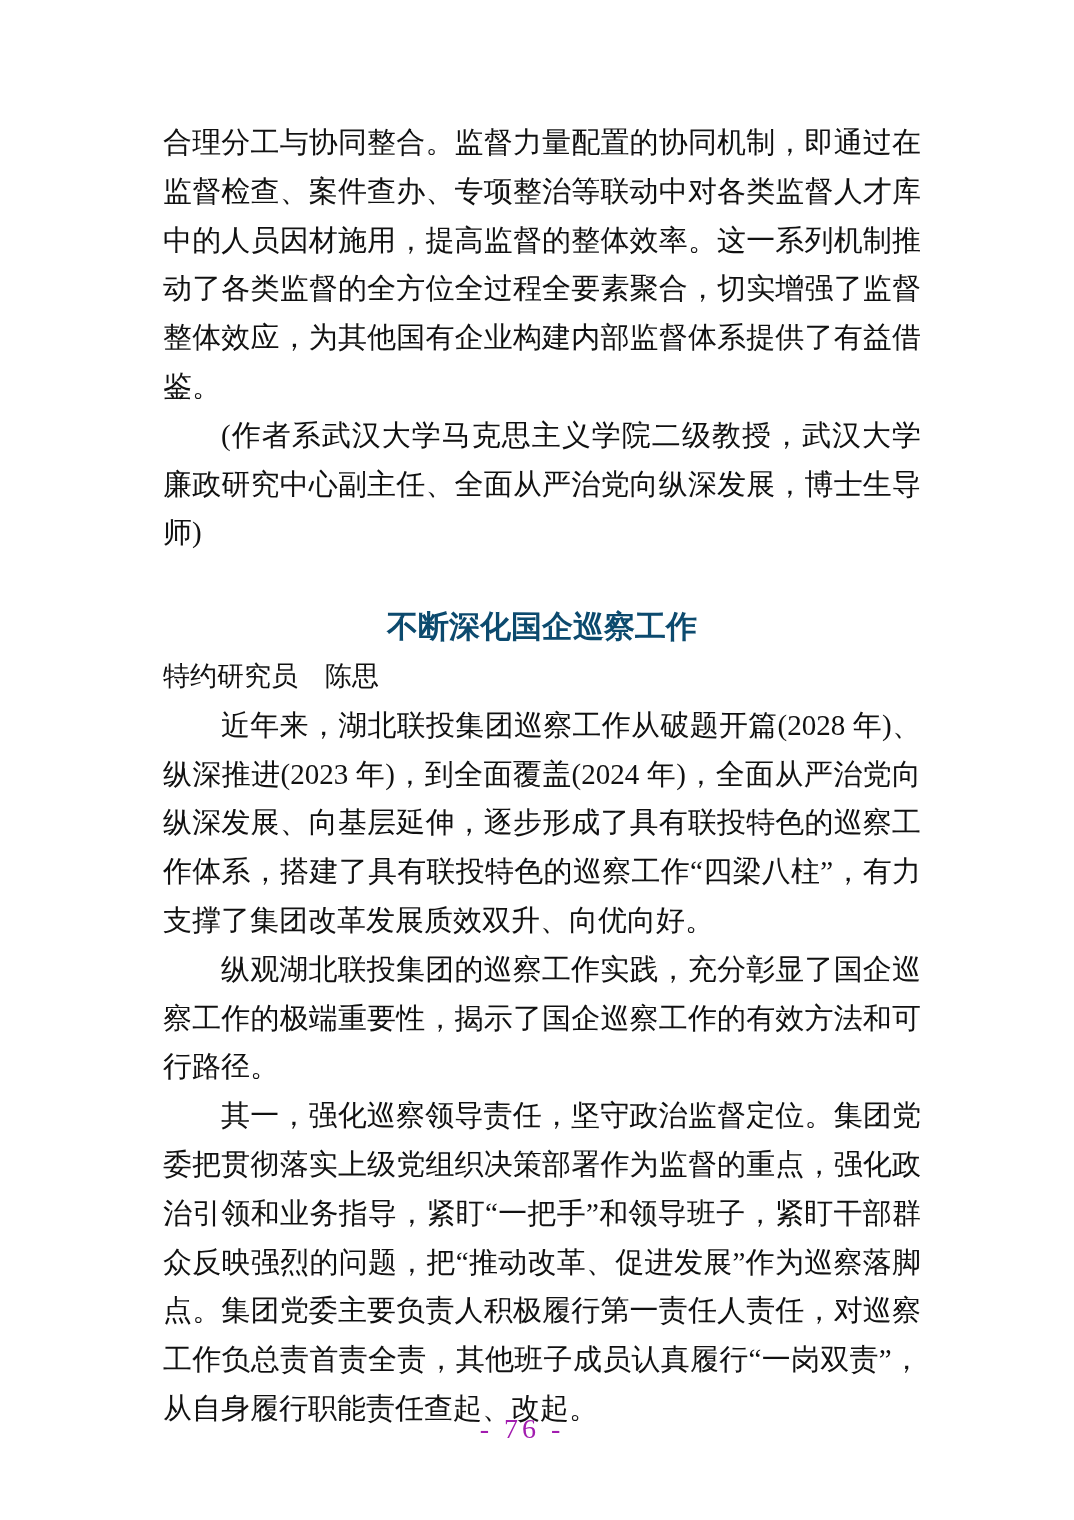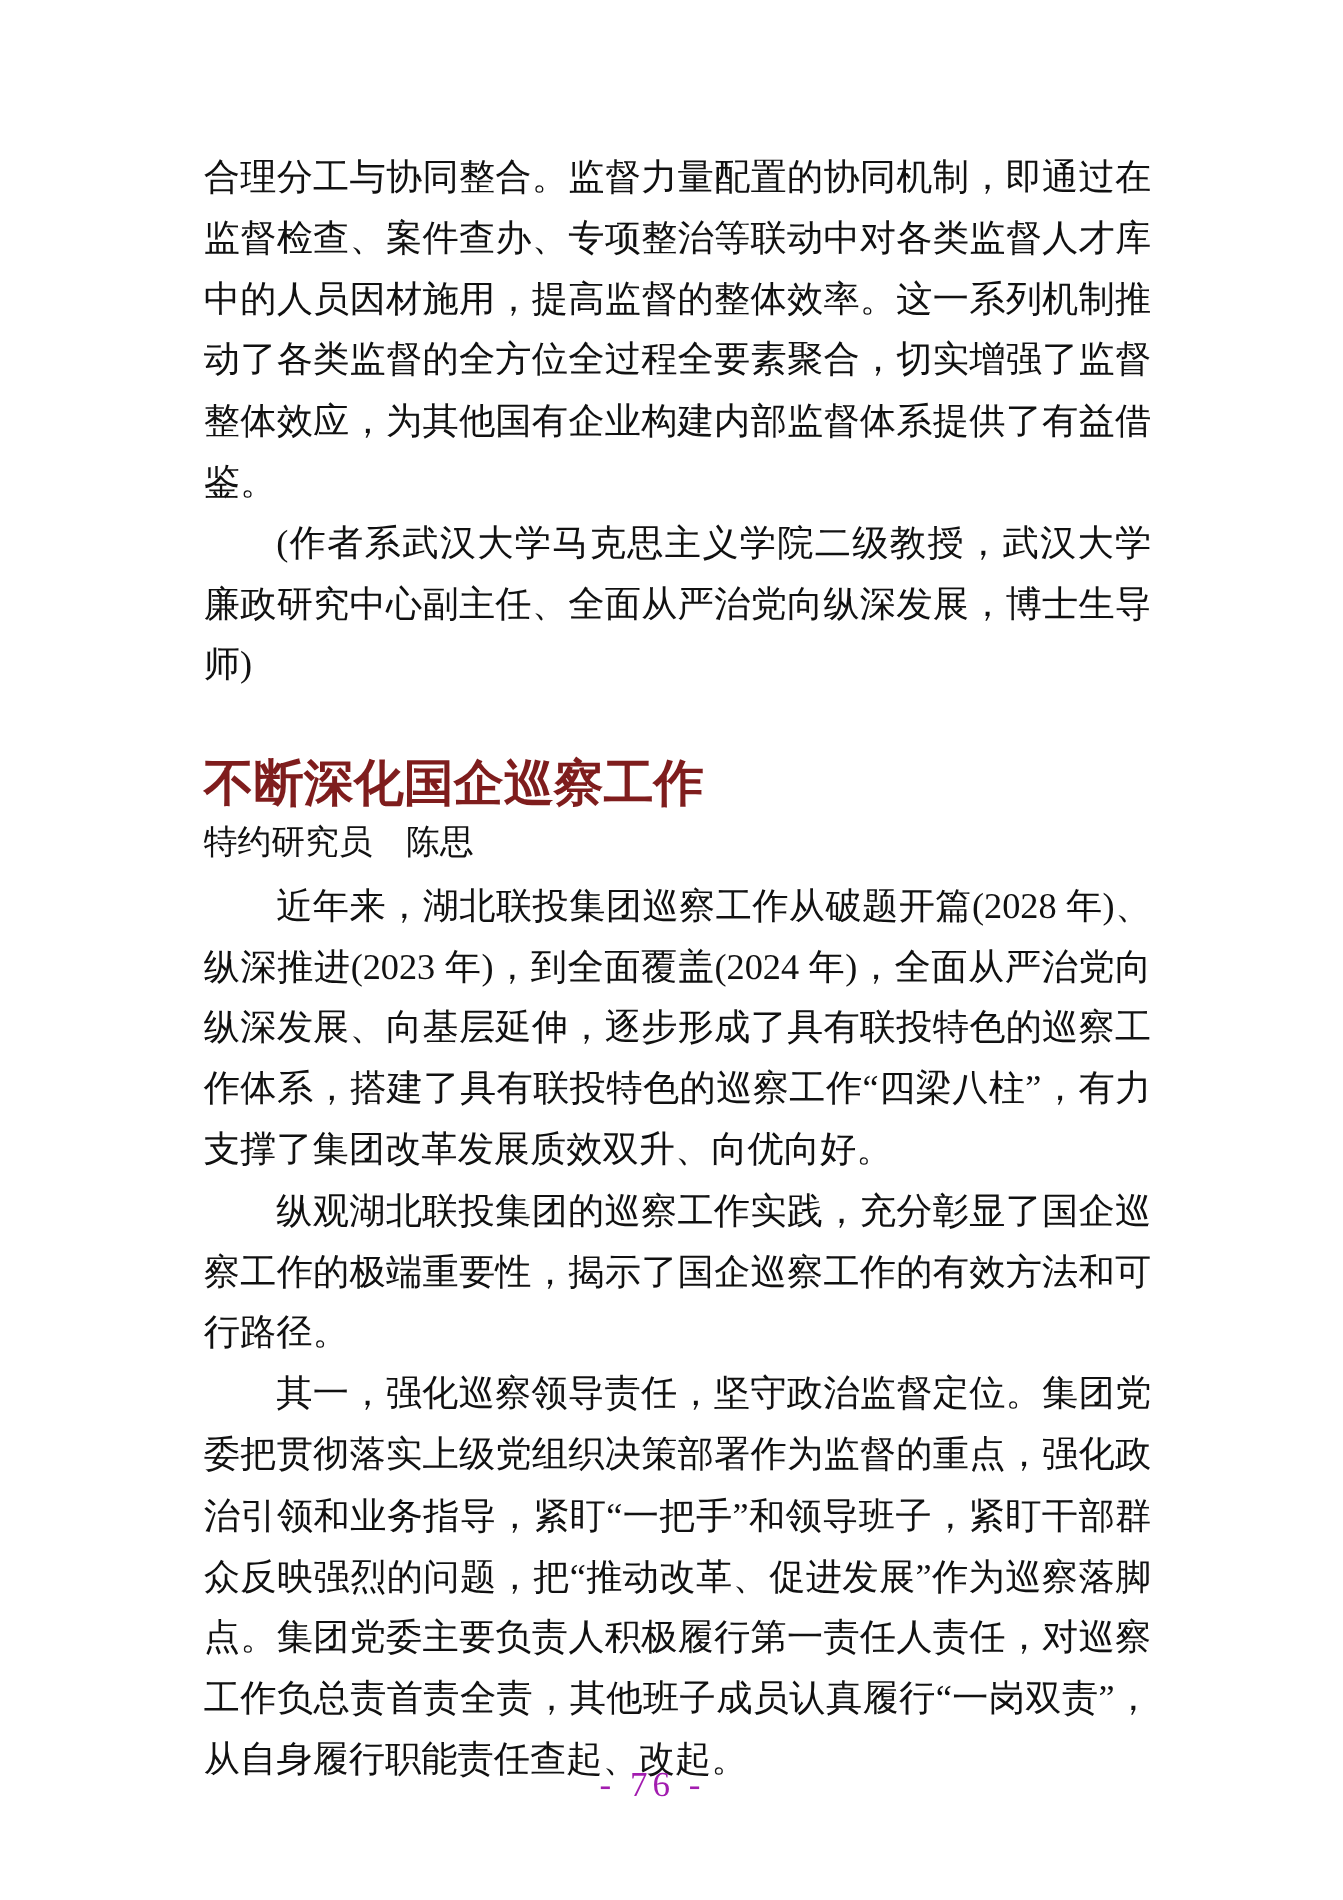--- a/index.html
+++ b/index.html
@@ -41,30 +41,30 @@
     text-indent: 0;
   }
   .kaiti {
     
     font-family: "Liberation Serif", serif;
   }
   .article-title {
     margin: 46px 0 0 0;
     font-family: "Liberation Sans", sans-serif;
     font-weight: bold;
-    font-size: 40px;
+    font-size: 31px;
     line-height: 48.8px;
+    text-align: center;
     text-indent: 0;
-    color: #7f1d1d;
+    color: #0c4a6e;
   }
   .byline {
     text-align: right;
     text-indent: 0 !important;
     font-size: 27px !important;
-    font-family: Liberation Mono, monospace;
   }
   .page-footer {
     position: absolute;
     top: 1412px;
     left: 0;
     width: 1044px;
     text-align: center;
     font-size: 28px;
     line-height: 34px;
     letter-spacing: 4px;

